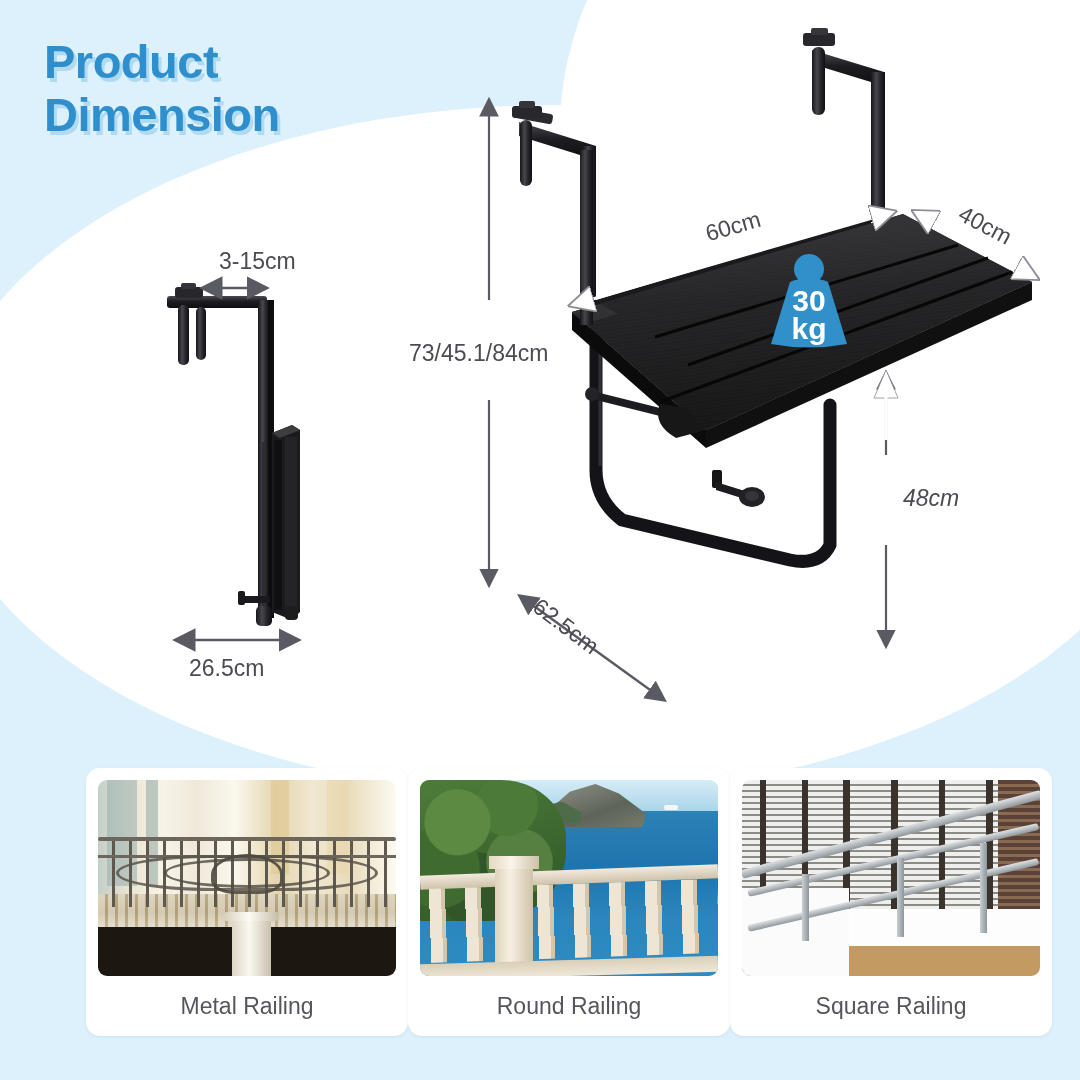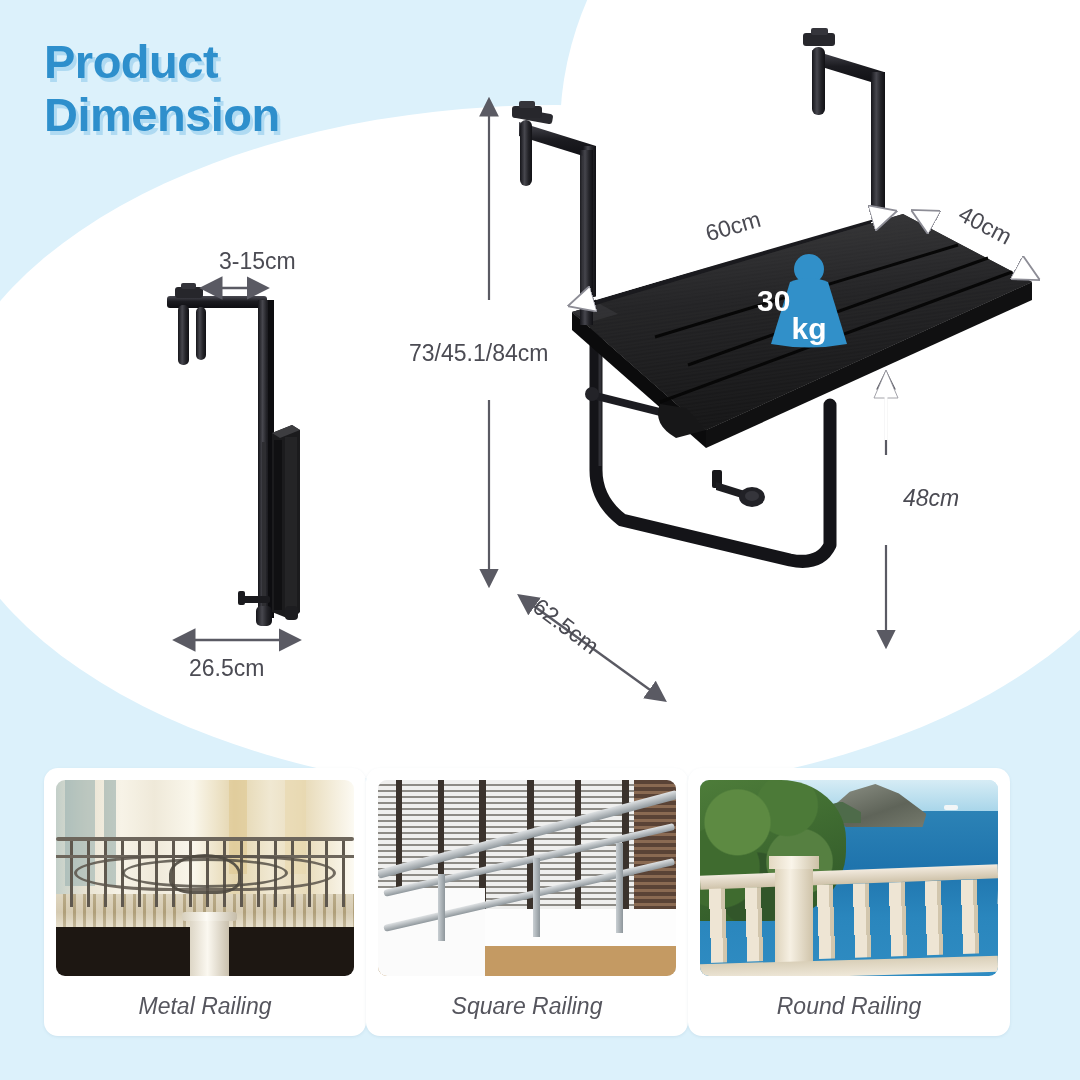--- a/index.html
+++ b/index.html
@@ -43,21 +43,21 @@
     position:absolute; z-index:8;
     color:#4b4b53; font-size:23px; white-space:nowrap;
     font-family:"Liberation Sans", sans-serif;
   }
   svg.overlay{position:absolute;left:0;top:0;width:1080px;height:1080px;z-index:5;overflow:visible;}
   svg.overlay-top{z-index:7;}
 
   
   .cards{
     position:absolute;left:0;top:768px;width:1080px;height:312px;z-index:9;
-    display:flex;justify-content:flex-start;padding:0 44px;box-sizing:border-box;font-style:italic;
+    display:flex;justify-content:flex-end;padding:0 28px;box-sizing:border-box;
   }
   .card{
     width:322px;height:268px;background:#ffffff;border-radius:14px;
     box-shadow:0 1px 3px rgba(60,110,140,.10);
     padding:12px 12px 0 12px;box-sizing:border-box;
     display:flex;flex-direction:column;
   }
   .card-photo{
     width:100%;height:196px;border-radius:9px;overflow:hidden;position:relative;
   }
@@ -321,21 +321,21 @@
 
   <div class="dim-text" style="left:903px;top:485px;font-style:italic;">48cm</div>
 
   <div class="dim-text" style="left:528px;top:613px;transform:rotate(37deg);">62.5cm</div>
 
   <div style="position:absolute;left:757px;top:252px;width:104px;height:100px;z-index:9;">
     <svg viewBox="0 0 104 100" width="104" height="100">
       <circle cx="52" cy="17" r="15" fill="#3190c9"></circle>
       <path d="M33 30 Q52 22 71 30 L90 92 Q52 99 14 92 Z" fill="#3190c9"></path>
     </svg>
-    <div style="position:absolute;left:0;top:34px;width:104px;color:#fff;
+    <div style="position:absolute;left:0;top:34px;width:104px;text-align:center;color:#fff;
                 font-size:30px;font-weight:bold;line-height:1;">30</div>
     <div style="position:absolute;left:0;top:62px;width:104px;text-align:center;color:#fff;
                 font-size:30px;font-weight:bold;line-height:1;">kg</div>
   </div>
 
   <div class="cards">
 
     <div class="card">
       <div class="card-photo ph1">
         <div class="wall"></div>
@@ -352,20 +352,35 @@
           <div class="scroll"></div>
             <div class="scroll2"></div>
             <div class="scroll3"></div>
         </div>
         <div class="post"></div>
       </div>
       <div class="card-label">Metal Railing</div>
     </div>
 
     <div class="card">
+      <div class="card-photo ph3">
+        <div class="sky"></div>
+        <div class="cliff"></div>
+        <div class="cliff2"></div>
+        <div class="boat"></div>
+        <div class="bush"></div>
+        <div class="balus-top"></div>
+        <div class="balusters"></div>
+        <div class="pillar"></div>
+        <div class="base"></div>
+      </div>
+      <div class="card-label">Round Railing</div>
+    </div>
+
+    <div class="card">
       <div class="card-photo ph2">
         <div class="blinds"></div>
         <div class="mull" style="left:6%"></div>
         <div class="mull" style="left:20%"></div>
         <div class="mull" style="left:34%"></div>
         <div class="mull" style="left:50%"></div>
         <div class="mull" style="left:66%"></div>
         <div class="mull" style="left:82%"></div>
         <div class="woodwall"></div>
         <div class="floor"></div>
@@ -373,29 +388,14 @@
         <div class="rail-bar" style="left:2%;top:56%;width:100%;transform:rotate(-13deg);"></div>
         <div class="rail-bar" style="left:2%;top:74%;width:100%;transform:rotate(-13deg);"></div>
         <div class="post2" style="left:20%;top:48%;height:34%;"></div>
         <div class="post2" style="left:52%;top:40%;height:40%;"></div>
         <div class="post2" style="left:80%;top:32%;height:46%;"></div>
         <div class="rail-bar" style="left:0%;top:46%;width:104%;transform:rotate(-15deg);height:9px;"></div>
       </div>
       <div class="card-label">Square Railing</div>
     </div>
 
-    <div class="card">
-      <div class="card-photo ph3">
-        <div class="sky"></div>
-        <div class="cliff"></div>
-        <div class="cliff2"></div>
-        <div class="boat"></div>
-        <div class="bush"></div>
-        <div class="balus-top"></div>
-        <div class="balusters"></div>
-        <div class="pillar"></div>
-        <div class="base"></div>
-      </div>
-      <div class="card-label">Round Railing</div>
-    </div>
-
   </div>
 </div>
 
 </body></html>

